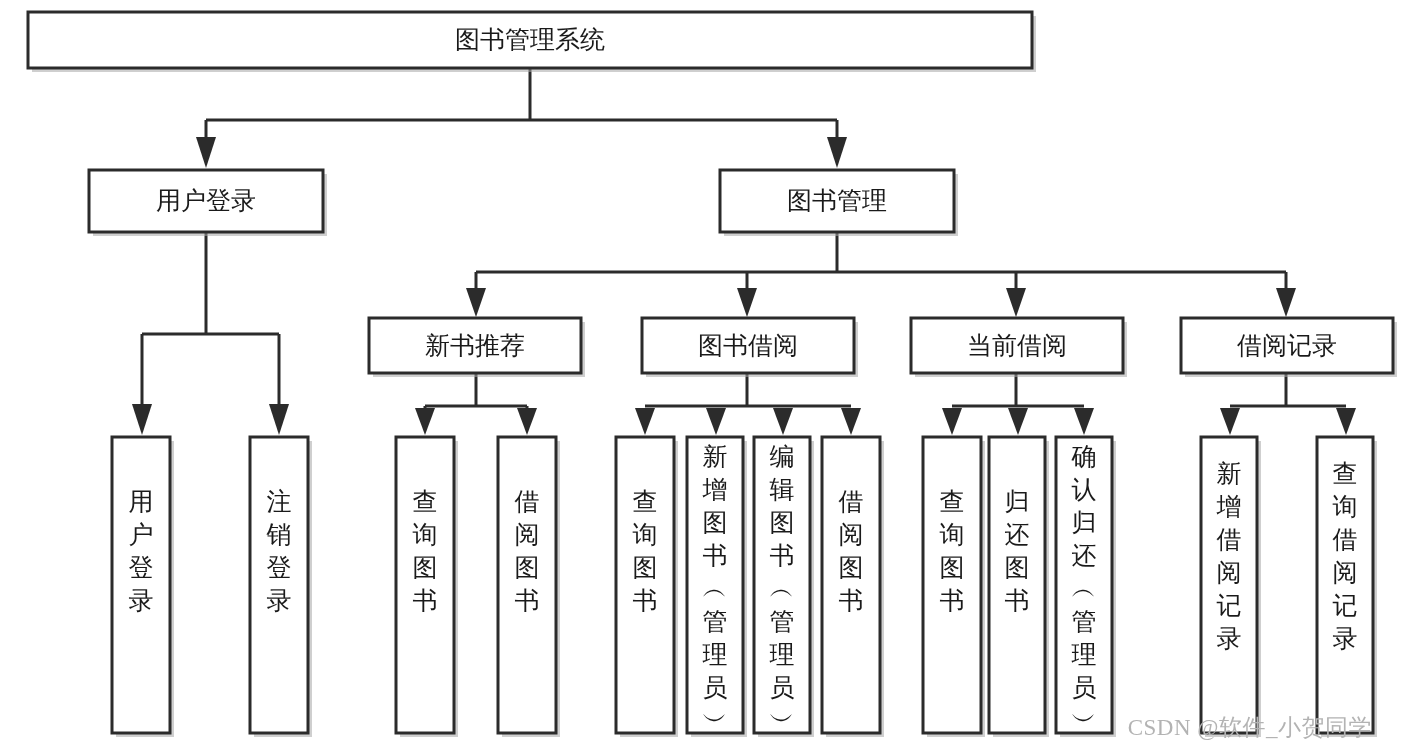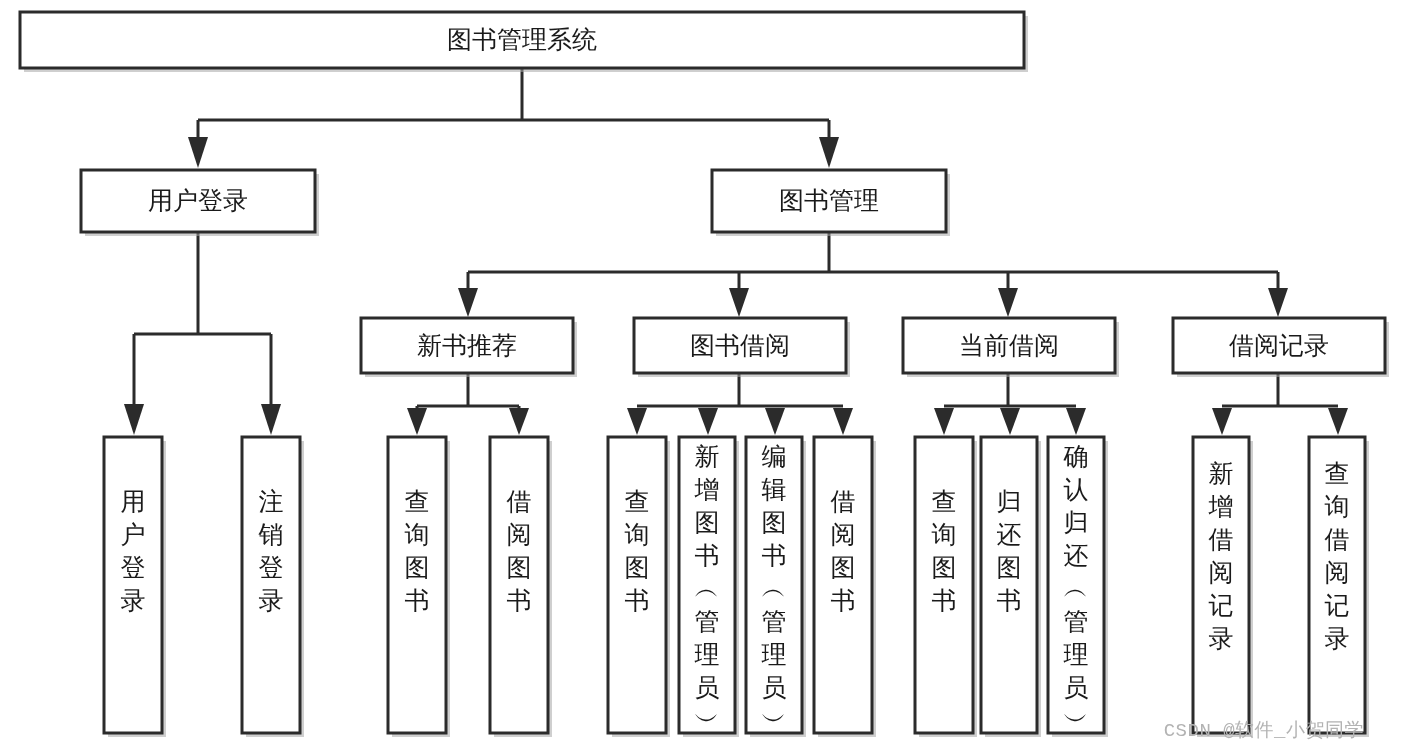--- a/index.html
+++ b/index.html
@@ -13,20 +13,21 @@
     position: relative;
     overflow: hidden;
     font-family: "DejaVu Sans", "Liberation Sans", sans-serif;
   }
   #diagram-root {
     position: absolute;
     left: 0;
     top: 0;
     width: 1372px;
     height: 747px;
+    padding-left: 8px;
   }
   svg.flow {
     display: block;
     width: 1405px;
     height: 747px;
   }
   .node-box {
     fill: #ffffff;
     stroke: #2b2b2b;
     stroke-width: 3;
@@ -55,22 +56,22 @@
   .leaf-label {
     font-family: "DejaVu Sans", "Liberation Sans", sans-serif;
     font-size: 25px;
     fill: #1a1a1a;
     text-anchor: middle;
   }
   .watermark {
     position: absolute;
     right: 8px;
     bottom: 4px;
-    font-family: Liberation Mono, monospace;
-    font-size: 19px;
+    font-family: Liberation Serif, serif;
+    font-size: 23px;
     color: #b3b3b3;
     white-space: nowrap;
     letter-spacing: 0.5px;
     user-select: none;
   }
 </style>
 </head>
 <body>
 
 <div id="diagram-root">

